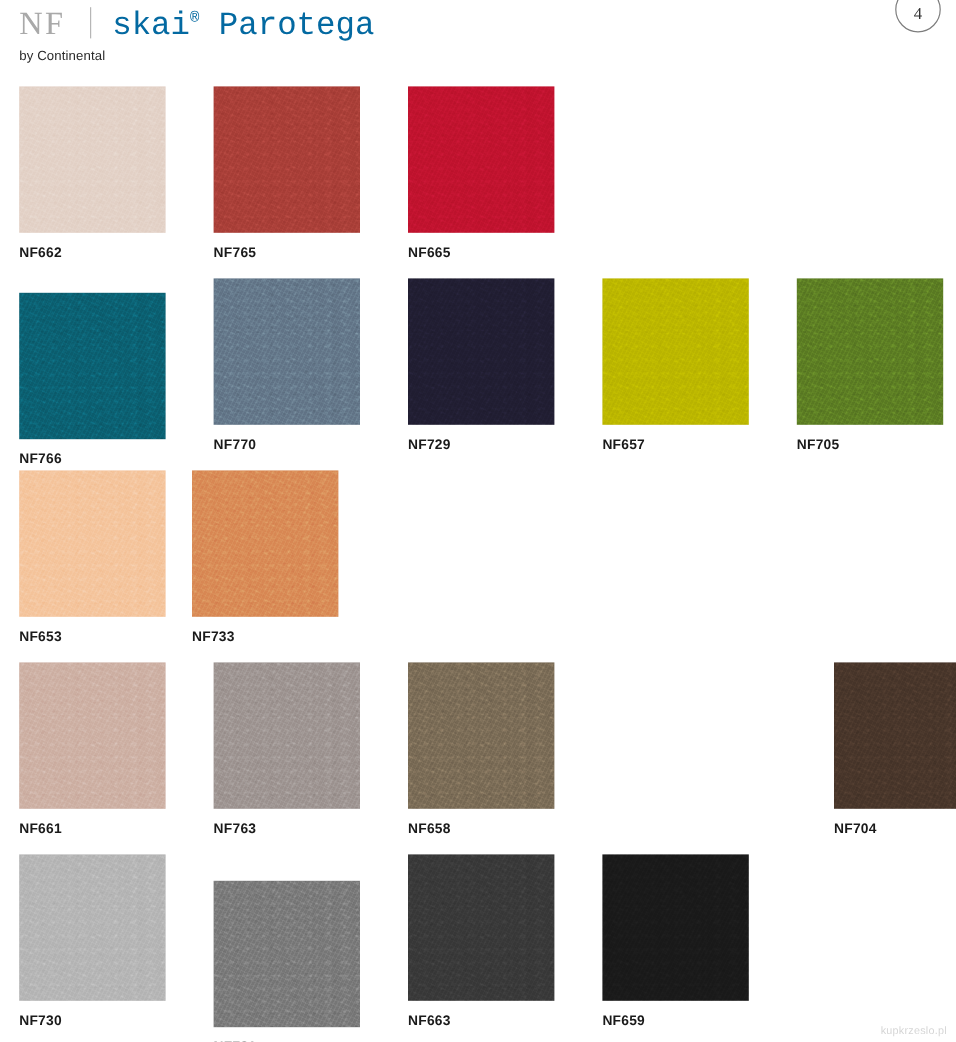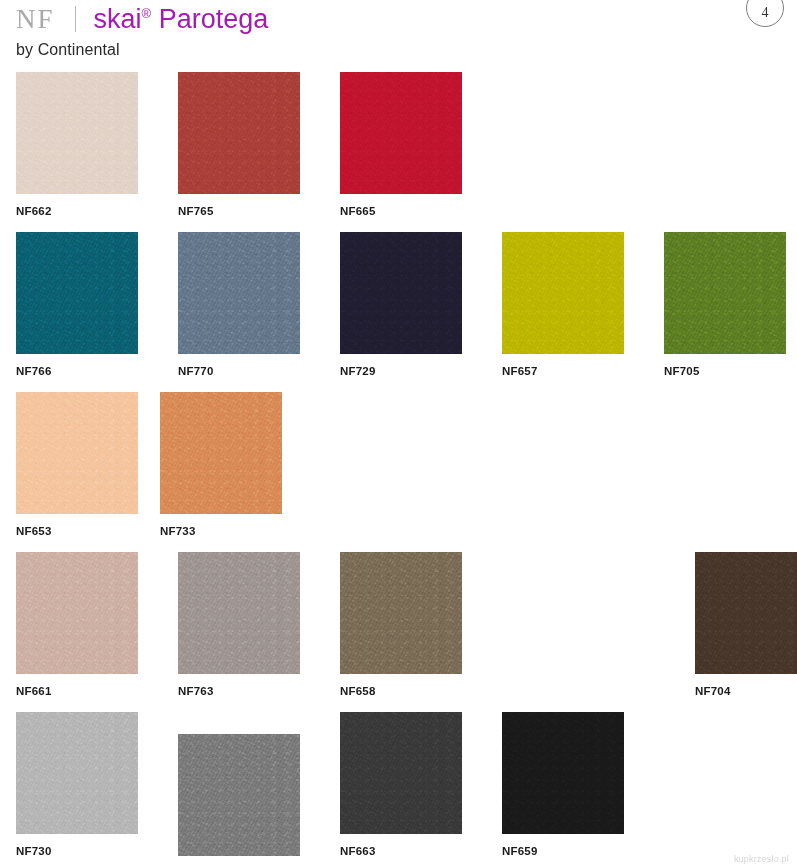--- a/index.html
+++ b/index.html
@@ -38,35 +38,35 @@
   }
   #brand-divider {
     width: 1px;
     height: 26px;
     background: #b6b6b6;
     margin: 0 18px 0 20px;
     position: relative;
     top: 4px;
   }
   #product-title {
-    font-family: Liberation Sans, sans-serif;
+    font-family: Liberation Mono, monospace;
     font-size: 27px;
-    color: #a21caf;
+    color: #0369a1;
     line-height: 1;
     white-space: nowrap;
   }
   #product-title .reg {
     font-size: 13px;
     vertical-align: super;
     letter-spacing: 0;
   }
   #subtitle {
     position: absolute;
     left: 16px; top: 41px;
-    font-size: 16px;
+    font-size: 11px;
     color: #2a2a2a;
     letter-spacing: .1px;
   }
 
   
   #page-badge {
     position: absolute;
     left: 746px; top: -11px;
     width: 38px; height: 38px;
     border: 1px solid #7d7d7d;
@@ -182,21 +182,21 @@
       <div class="swatch-cell" style="left: 162px;">
         <div class="swatch-chip" style="background: rgb(171, 64, 57);"></div>
         <div class="swatch-label">NF765</div>
       </div>
       <div class="swatch-cell" style="left: 324px;">
         <div class="swatch-chip" style="background: rgb(194, 19, 47);"></div>
         <div class="swatch-label">NF665</div>
       </div>
     </div>
     <div class="swatch-row">
-      <div class="swatch-cell" style="left: 0px;">
+      <div class="swatch-cell" style="left: 0px; margin-top: 12px;">
         <div class="swatch-chip" style="background: rgb(11, 98, 116);"></div>
         <div class="swatch-label">NF766</div>
       </div>
       <div class="swatch-cell" style="left: 162px;">
         <div class="swatch-chip" style="background: rgb(102, 122, 140);"></div>
         <div class="swatch-label">NF770</div>
       </div>
       <div class="swatch-cell" style="left: 324px;">
         <div class="swatch-chip" style="background: rgb(33, 30, 51);"></div>
         <div class="swatch-label">NF729</div>

